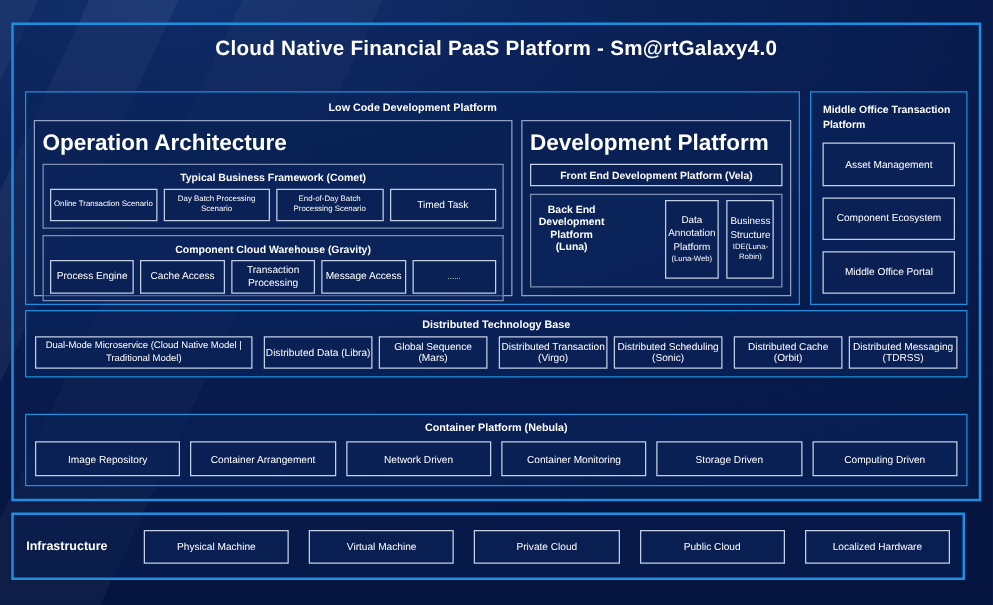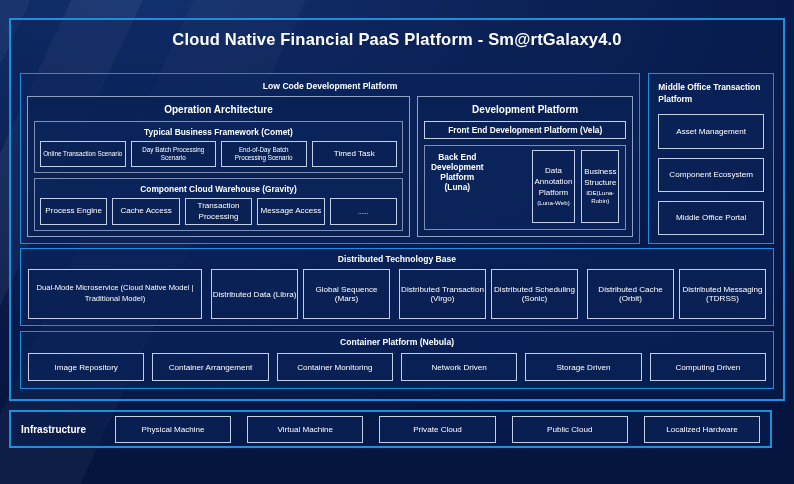--- a/index.html
+++ b/index.html
@@ -98,22 +98,21 @@
   .subpanel {
     border: 1.3px solid #8fa2c4;
     box-sizing: border-box;
     background: rgba(9, 31, 80, 0.6);
     padding: 5px 6px 6px 6px;
     display: flex;
     flex-direction: column;
     min-height: 0;
   }
   .subpanel-title {
-    text-align: center;
-    font-size: 10px;
+    font-size: 18px;
     font-weight: bold;
     padding: 2px 0 6px 0;
     color: #ffffff;
   }
 
   .op-panel { flex: 0 0 383px; }
   .dev-panel { flex: 1; }
 
   
   .group-box {
@@ -228,21 +227,21 @@
     font-size: 8.1px;
     text-align: center;
   }
 
   
   .dtb-panel {
     position: absolute;
     left: 9px;
     right: 9px;
     top: 228px;
-    height: 78px;
+    height: 54px;
     border: 1.5px solid #1b8fe0;
     box-sizing: border-box;
     background: rgba(10, 36, 92, 0.55);
     padding: 3px 7px 6px 7px;
     display: flex;
     flex-direction: column;
   }
   .dtb-title {
     text-align: center;
     font-size: 8.6px;
@@ -308,21 +307,21 @@
     font-size: 8.1px;
     text-align: center;
   }
 
   
   .infra-panel {
     position: absolute;
     left: 9px;
     right: 22px;
     top: 410px;
-    height: 38px;
+    height: 54px;
     border: 2px solid #1b8fe0;
     box-sizing: border-box;
     background: rgba(9, 32, 83, 0.45);
     display: flex;
     align-items: center;
     padding: 0 10px;
     gap: 16px;
   }
   .infra-label {
     flex: 0 0 78px;
@@ -437,22 +436,22 @@
           <div class="dtb-cell">Distributed Messaging (TDRSS)</div>
         </div>
       </div>
     </div>
 
     <div class="cp-panel">
       <div class="cp-title">Container Platform (Nebula)</div>
       <div class="cp-row">
         <div class="cp-chip">Image Repository</div>
         <div class="cp-chip">Container Arrangement</div>
+        <div class="cp-chip">Network Driven</div>
         <div class="cp-chip">Container Monitoring</div>
-        <div class="cp-chip">Network Driven</div>
         <div class="cp-chip">Storage Driven</div>
         <div class="cp-chip">Computing Driven</div>
       </div>
     </div>
 
   </div>
 
   <div class="infra-panel">
     <div class="infra-label">Infrastructure</div>
     <div class="infra-chip">Physical Machine</div>

